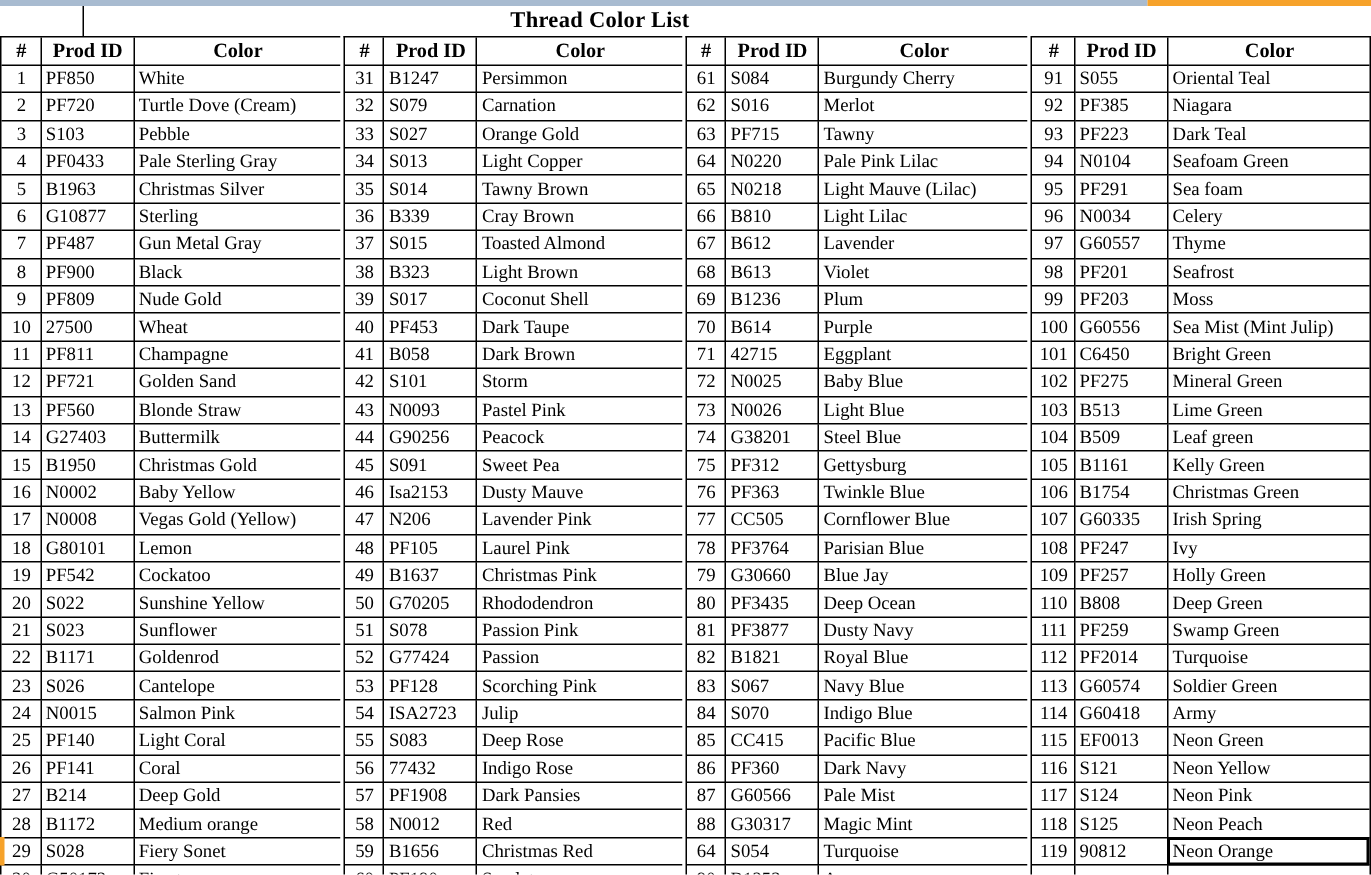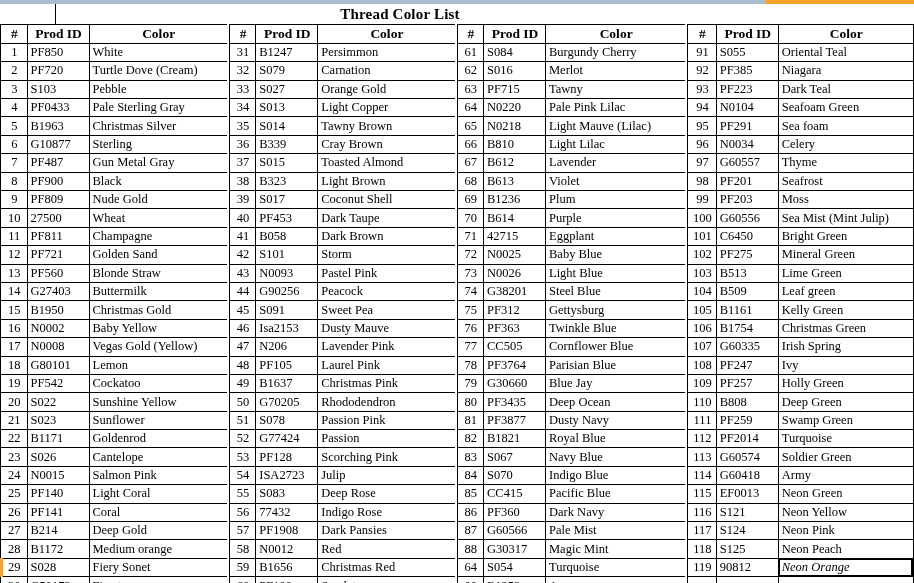--- a/index.html
+++ b/index.html
@@ -145,21 +145,20 @@
   .b1 col.w-pid { width: 62px; }
   .b2 col.w-num { width: 26px; }
   .b2 col.w-pid { width: 62px; }
   .b3 col.w-num { width: 28px; }
   .b3 col.w-pid { width: 62px; }
 
   td.selected {
     outline: 2px solid #000;
     outline-offset: -2px;
     position: relative;
-    font-style: italic;
   }
   td.blank { border-right: 1px solid #c8c8c8; border-bottom: 1px solid #c8c8c8; }
 </style>
 </head>
 <body>
 
 <div id="sheet">
 
   <div id="topbar">
     <div class="seg-a" style="width:765px;"></div>

